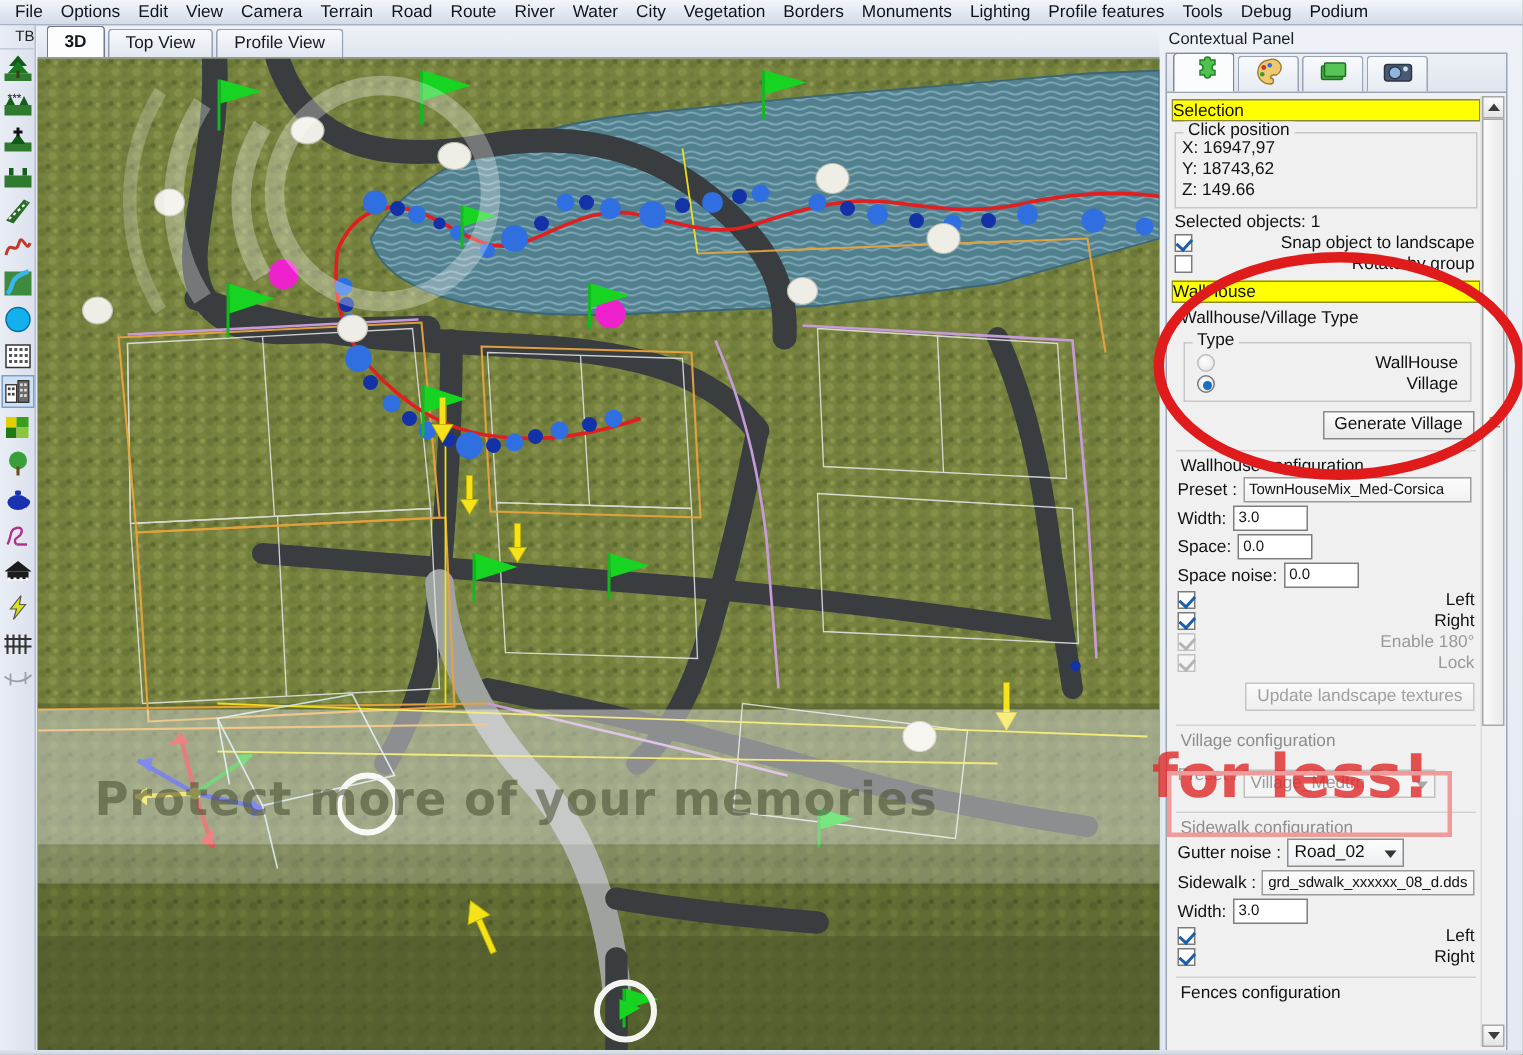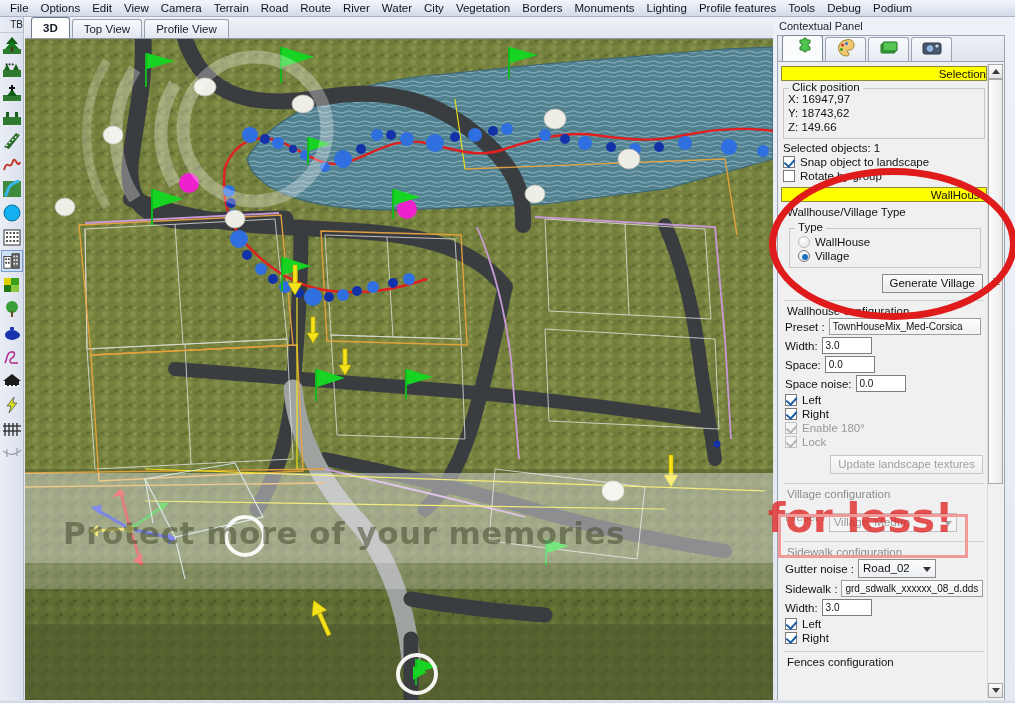--- a/index.html
+++ b/index.html
@@ -163,21 +163,21 @@
     width: 206px; height: 634px;
     overflow: hidden;
     background: #f0f0f0;
   }
   #rp-content { position:relative; width: 206px; }
 
   .grp-header {
     background: #ffff00;
     border: 1px solid #8a8a3a;
     height: 15px; line-height: 14px;
-    text-align: right;
+    text-align: left;
     font-size: 11.5px; color: #111;
     margin: 2px 0 3px 0;
   }
   .fieldset {
     border: 1px solid #c8c8c8;
     margin: 0 2px 2px 2px;
     padding: 3px 4px 4px 4px;
     position: relative;
   }
   .fieldset > .leg {
@@ -224,21 +224,21 @@
   .combo.dim { color: #9a9a9a; border-color: #c0c0c0; background:#f4f4f4;margin-top:12px;}
   .combo .arr {
     position: absolute; right: 4px; top: 7px;
     width: 0; height: 0;
     border-left: 4px solid transparent;
     border-right: 4px solid transparent;
     border-top: 5px solid #333;
   }
   .combo.dim .arr { border-top-color:#a8a8a8; }
 
-  .radio-row, .check-row { display: flex; align-items: center; padding: 1px 4px; }
+  .radio-row, .check-row { display: flex; align-items: center; padding: 1px 4px; justify-content: space-between; }
   .radio {
     width: 12px; height: 12px; border-radius: 50%;
     border: 1px solid #7a7a7a;
     background: radial-gradient(circle at 40% 35%, #fff 0%, #e9e9e9 70%);
     margin-right: 5px; position: relative; flex: none;
   }
   .radio.on::after {
     content: ""; position: absolute;
     left: 3px; top: 3px; width: 6px; height: 6px;
     border-radius: 50%; background: #1a6fbf;

